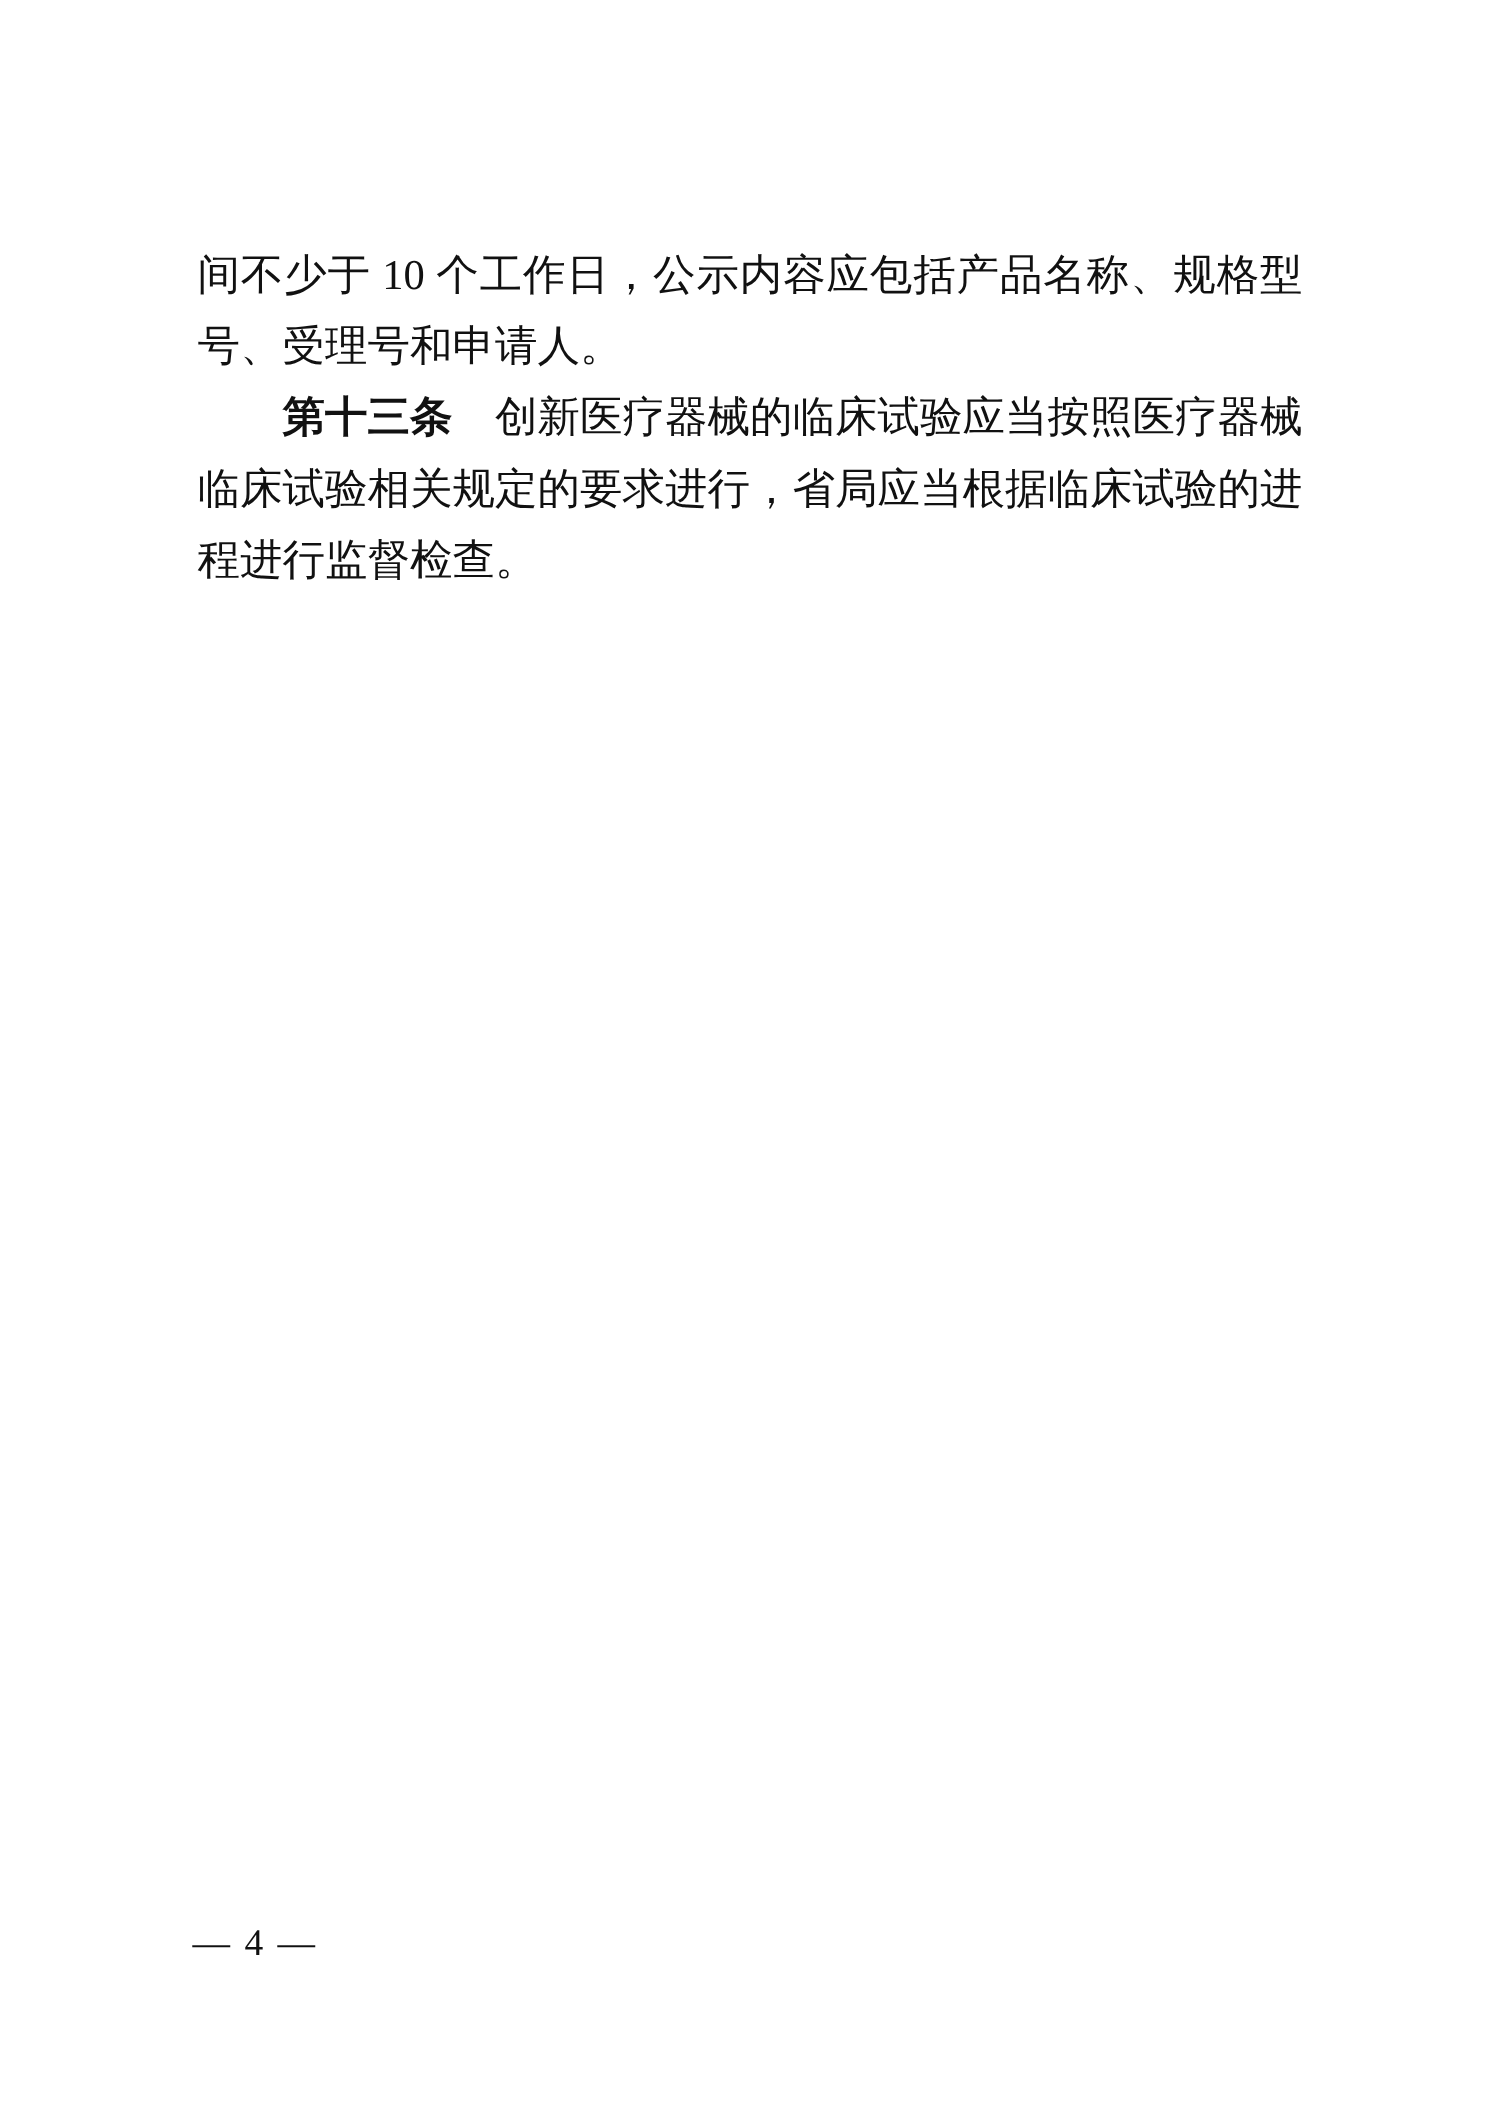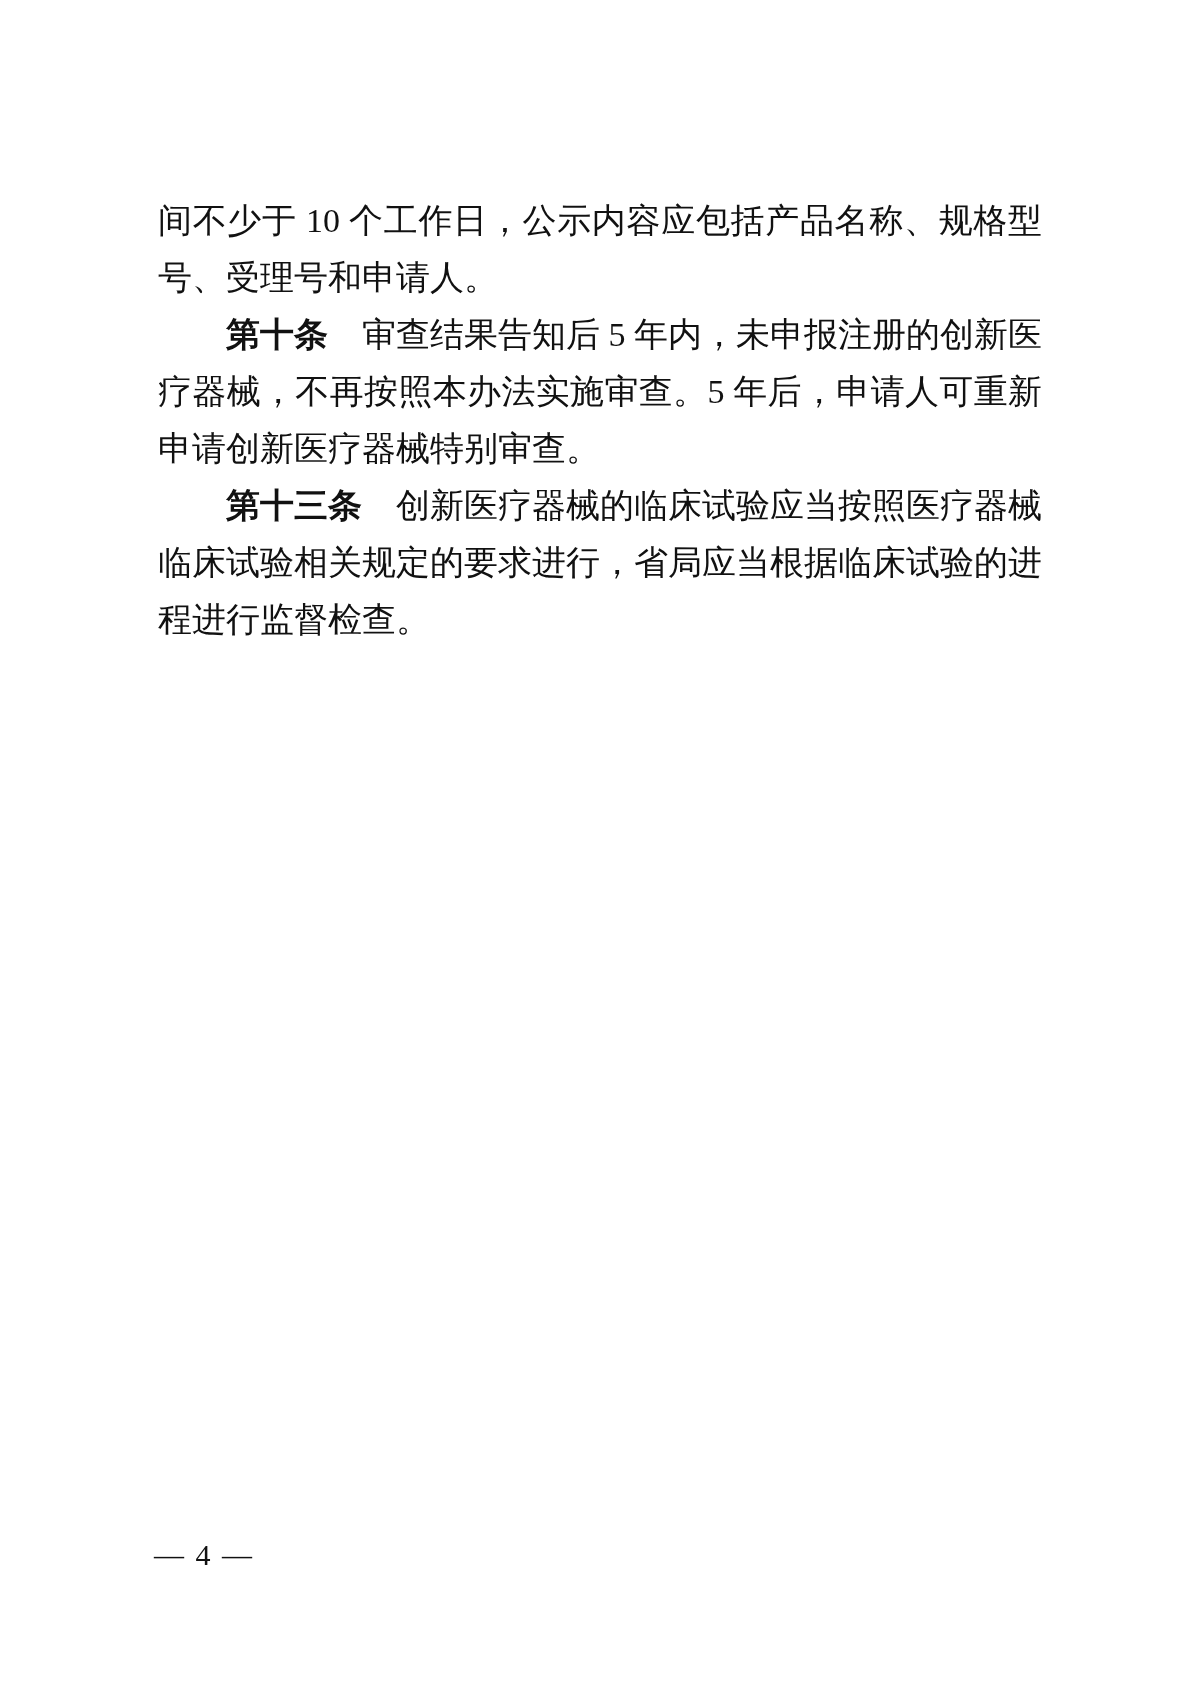--- a/index.html
+++ b/index.html
@@ -56,17 +56,16 @@
     letter-spacing: 2px;
     font-family: "Liberation Serif", "DejaVu Serif", serif;
   }
 </style>
 </head>
 <body>
 
 <div class="page">
   <div class="content" id="paragraphs">
       <p class="doc-para"><span>间不少于 10 个工作日，公示内容应包括产品名称、规格型号、受理号和申请人。</span></p>
-      <p class="doc-para indent"><b class="article-head">第十条</b>　<span>审查结果告知后 5 年内，未申报注册的创新医疗器械，不再按照本办法实施审查。5 年后，申请人可重新申请创新医疗器械特别审查。</span></p>
       <p class="doc-para indent"><b class="article-head">第十三条</b>　<span>创新医疗器械的临床试验应当按照医疗器械临床试验相关规定的要求进行，省局应当根据临床试验的进程进行监督检查。</span></p>
     </div>
   <div class="footer">— 4 —</div>
 </div>
 
 </body></html>

